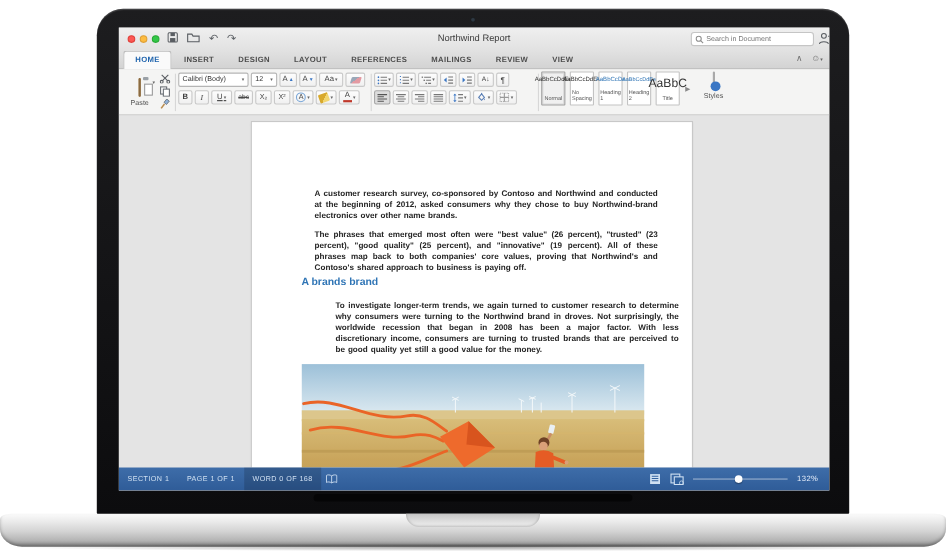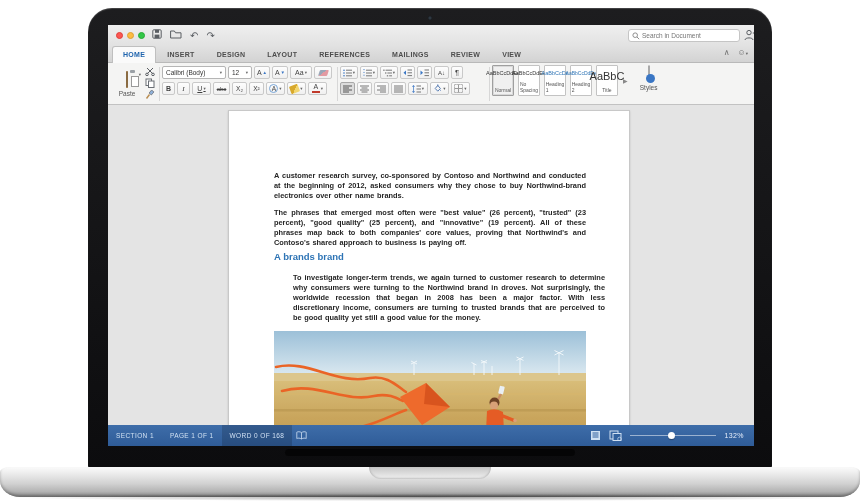--- a/index.html
+++ b/index.html
@@ -111,21 +111,21 @@
   .styles-dot { position:absolute; left:-3px; bottom:-2px; width:9px; height:9px; border-radius:50%; background:#3a76c4;
                 color:#fff; font-size:6px; line-height:9px; text-align:center; }
   .styles-lbl { display:block; font-size:6.5px; color:#555; margin-top:3px; }
 
   
   .docarea { position:absolute; left:0; top:80px; right:0; bottom:21px; background:#e4e4e4; overflow:hidden; }
   .page { position:absolute; left:120px; top:5px; width:402px; height:400px; background:#fff;
           border:1px solid #c8c8c8; box-shadow:0 1px 2px rgba(0,0,0,.15); }
   .banner { position:absolute; left:45px; top:27px; width:312px; height:26px; background:#4a7ebb;
             color:#fff; font-size:15px; line-height:26px; padding-left:8px; letter-spacing:.4px; font-weight:400; }
-  .doc-p { position:absolute; left:45px; width:312px; font-size:7.4px; line-height:9.9px; text-align:justify;
+  .doc-p { position:absolute; left:57px; width:312px; font-size:7.4px; line-height:9.9px; text-align:justify;
            color:#262626; font-weight:600; word-spacing:.6px; }
   .p1 { top:60px; } .p2 { top:97px; } .p3 { top:162px;margin-left:19px; }
   .doc-h2 { position:absolute; left:45px; top:140px; font-size:9.5px; font-weight:bold; color:#2e74b5; }
   .photo { position:absolute; left:45px; top:220px; width:312px; height:124px; overflow:hidden; }
 
   
   .statusbar { position:absolute; left:0; right:0; bottom:0; height:21px;
                background:linear-gradient(#3e6da9,#2f5c98); display:flex; align-items:center;
                color:#cfe0f2; font-size:6.5px; letter-spacing:.4px; }
   .sb-item { padding:0 8px; line-height:21px; cursor:pointer; }
@@ -166,20 +166,21 @@
               </svg>
           </button>
           <button>
             <svg width="12" height="9" viewBox="0 0 12 9">
                 <path d="M0.6 2 L0.6 8 L11 8 L11 2.8 L5.5 2.8 L4.4 1 L0.6 1 Z" fill="none" stroke="#5a5e63"></path>
               </svg>
           </button>
           <button><span>↶</span></button>
           <button><span>↷</span></button>
         </div>
+        <div class="win-title">Northwind Report</div>
         <div class="searchbox">
           <svg width="8" height="8" viewBox="0 0 8 8">
               <circle cx="3.2" cy="3.2" r="2.3" fill="none" stroke="#8e8e8e"></circle>
               <line x1="5" y1="5" x2="7.2" y2="7.2" stroke="#8e8e8e"></line>
             </svg>
           <input type="text" placeholder="Search in Document" style="">
         </div>
         <button class="share-btn">
           <svg width="13" height="12" viewBox="0 0 13 12">
               <circle cx="5" cy="3.6" r="2.2" fill="none" stroke="#5a5e63"></circle>

